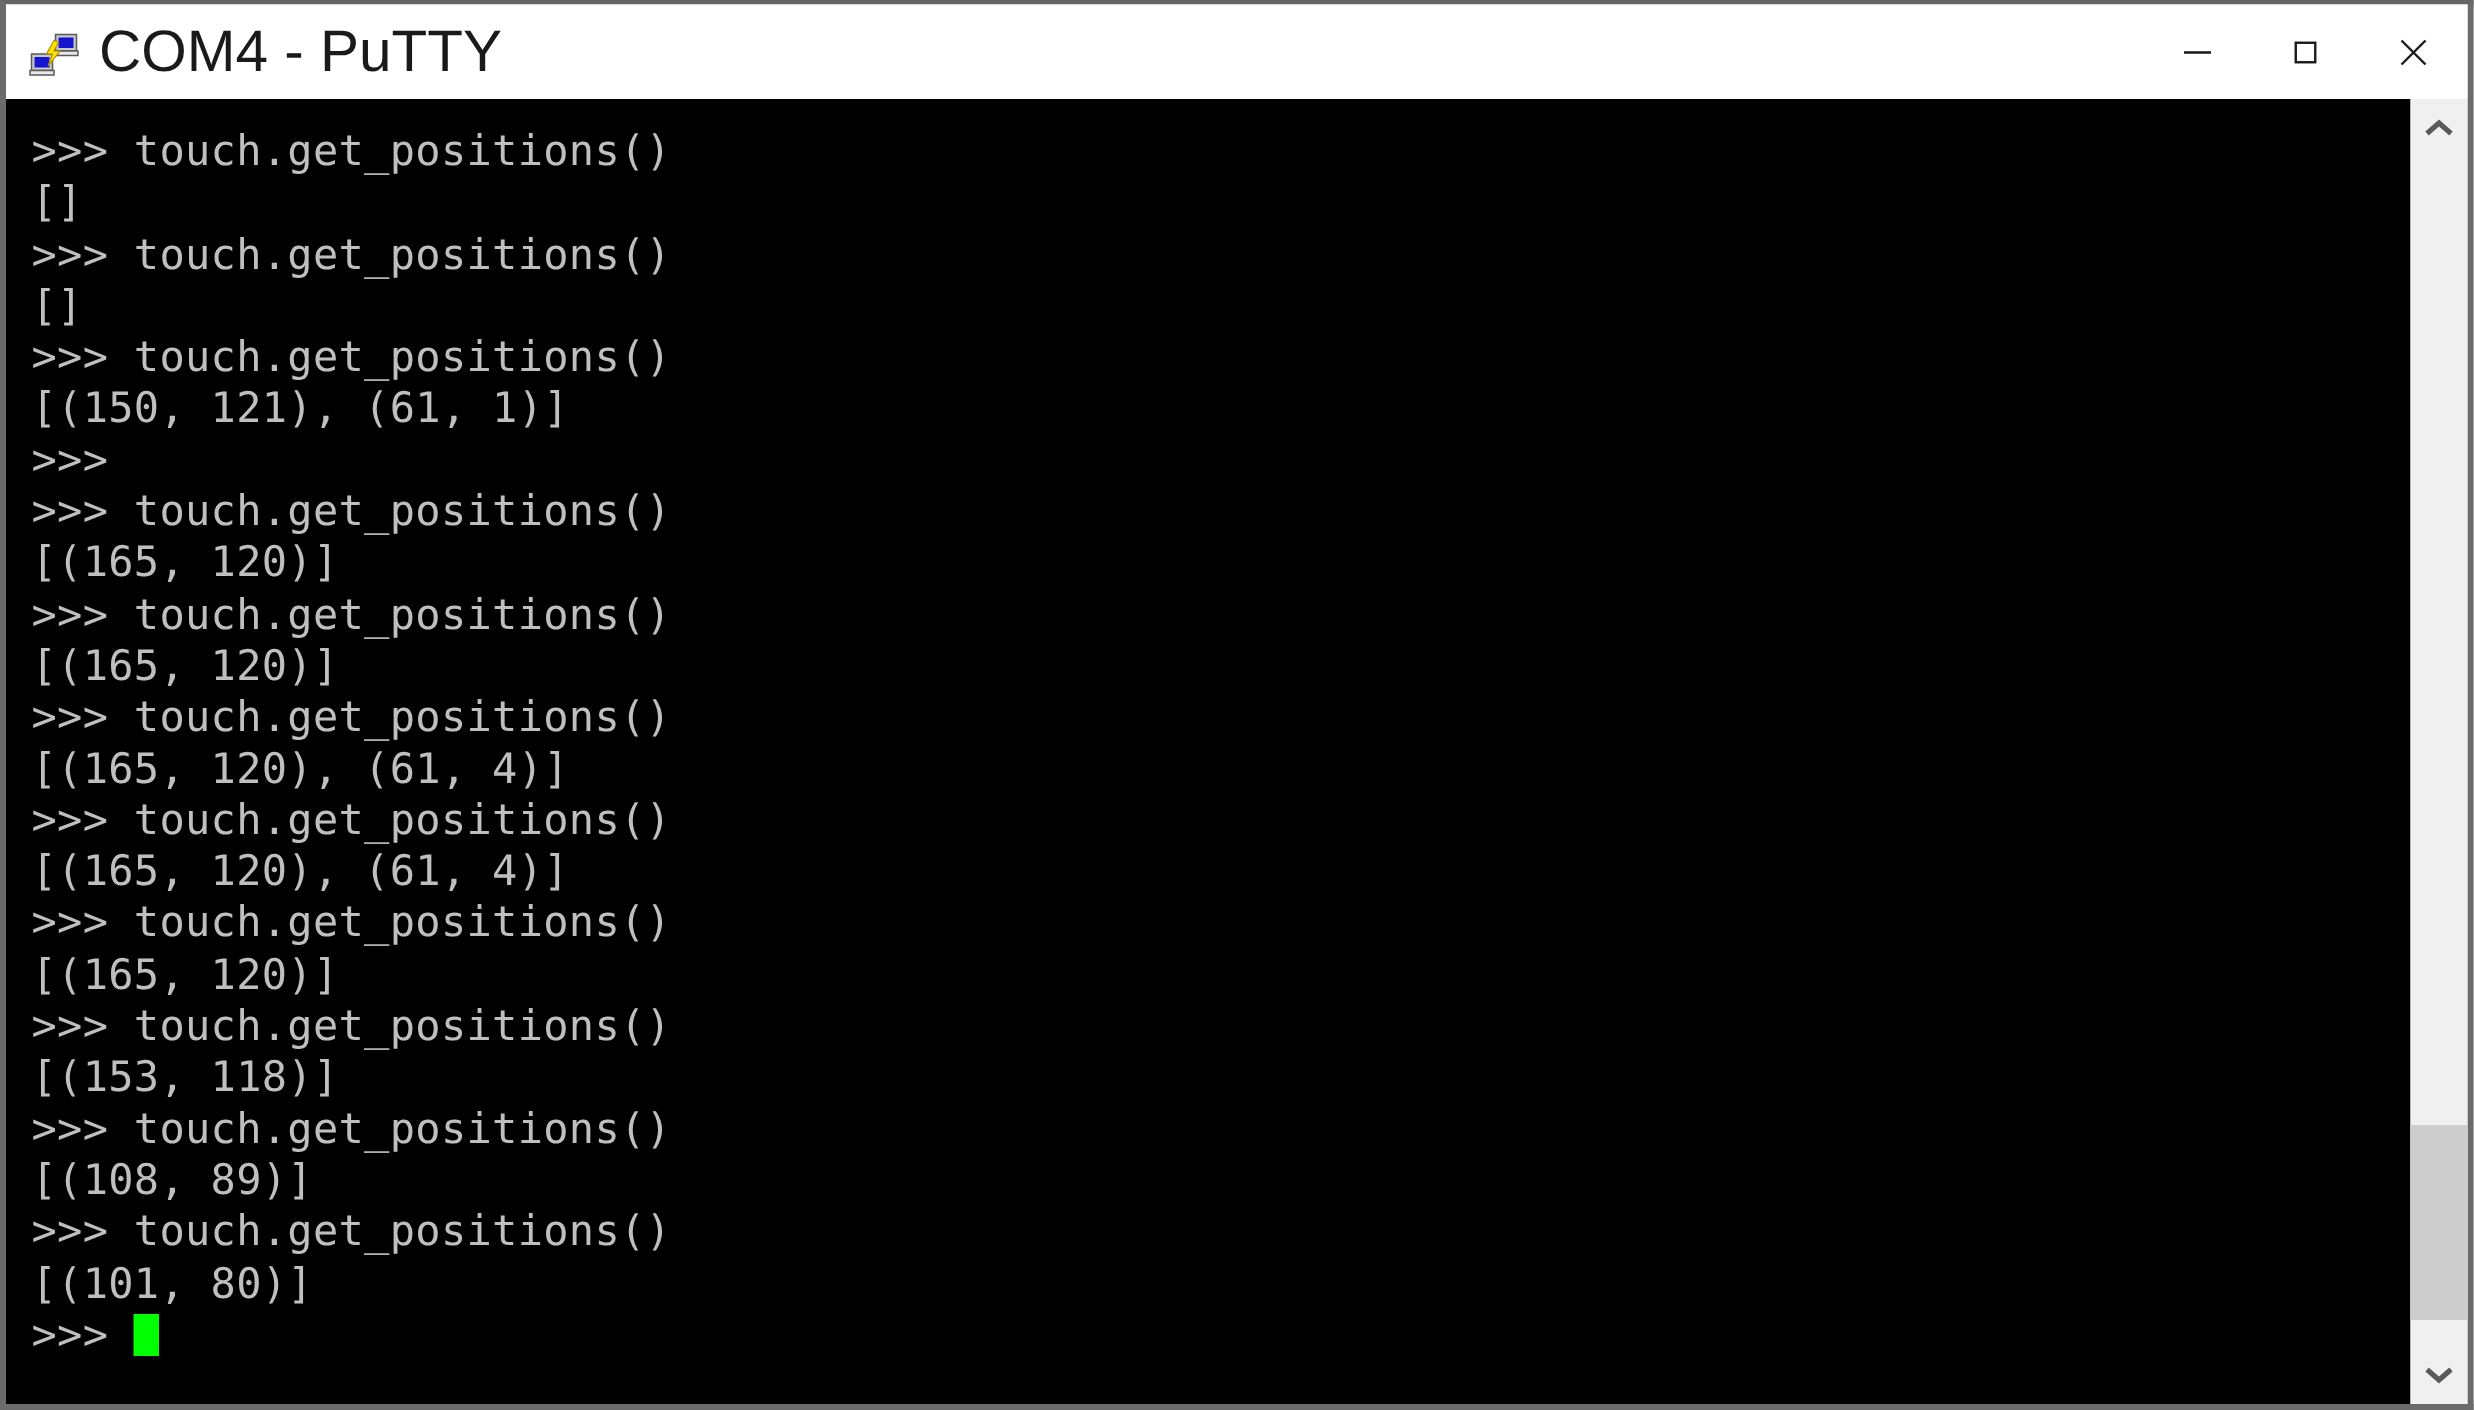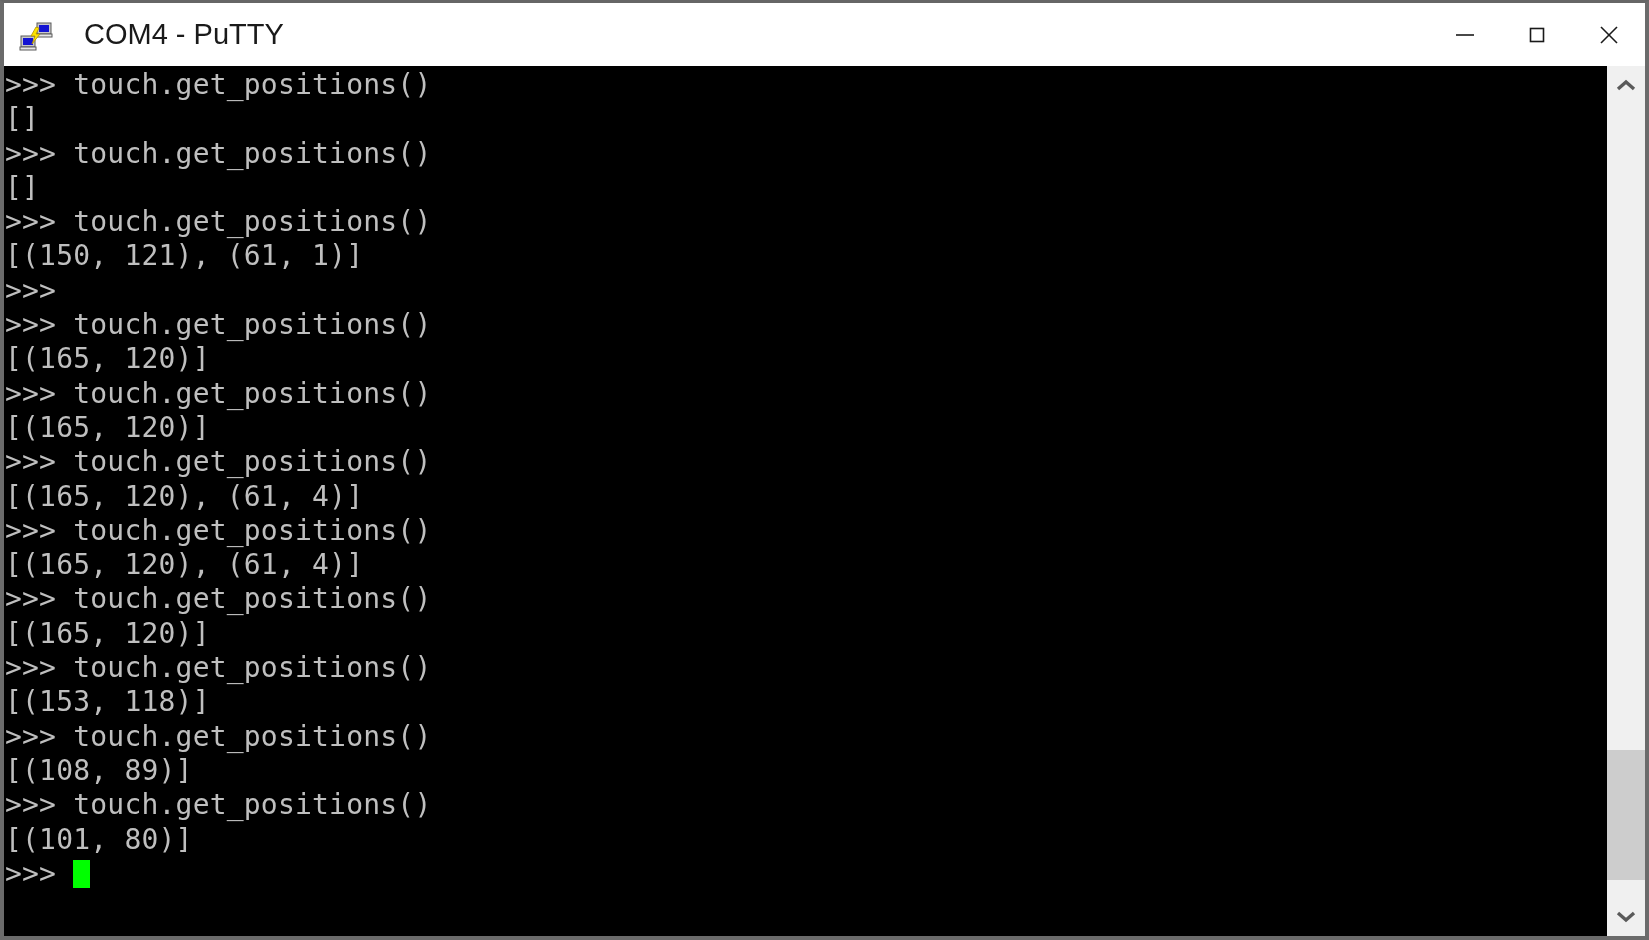--- a/index.html
+++ b/index.html
@@ -43,22 +43,22 @@
   #app-icon {
     width: 34px;
     height: 34px;
     margin-left: 15px;
     margin-top: 2px;
     position: relative;
     flex: 0 0 auto;
   }
   #app-icon svg { display: block; }
   #title-text {
-    margin-left: 31px;
-    font-size: 29px;
+    margin-left: 13px;
+    font-size: 39px;
     color: #1a1a1a;
     font-family: "Liberation Sans", sans-serif;
     letter-spacing: 0px;
     white-space: nowrap;
     line-height: 1;
   }
   #win-controls {
     position: absolute;
     right: 0;
     top: 0;
@@ -84,21 +84,21 @@
     display: flex;
     background: #000000;
     min-height: 0;
     position: relative;
   }
   #terminal {
     flex: 1 1 auto;
     background: #000000;
     overflow: hidden;
     position: relative;
-    padding: 0;
+    padding: 16px;
   }
   #term-lines {
     font-family: "DejaVu Sans Mono", "Liberation Mono", monospace;
     font-size: 28px;
     line-height: 34.3px;
     color: #bfbfbf;
     white-space: pre;
     padding-left: 1px;
     padding-top: 2px;
     letter-spacing: 0.2px;

